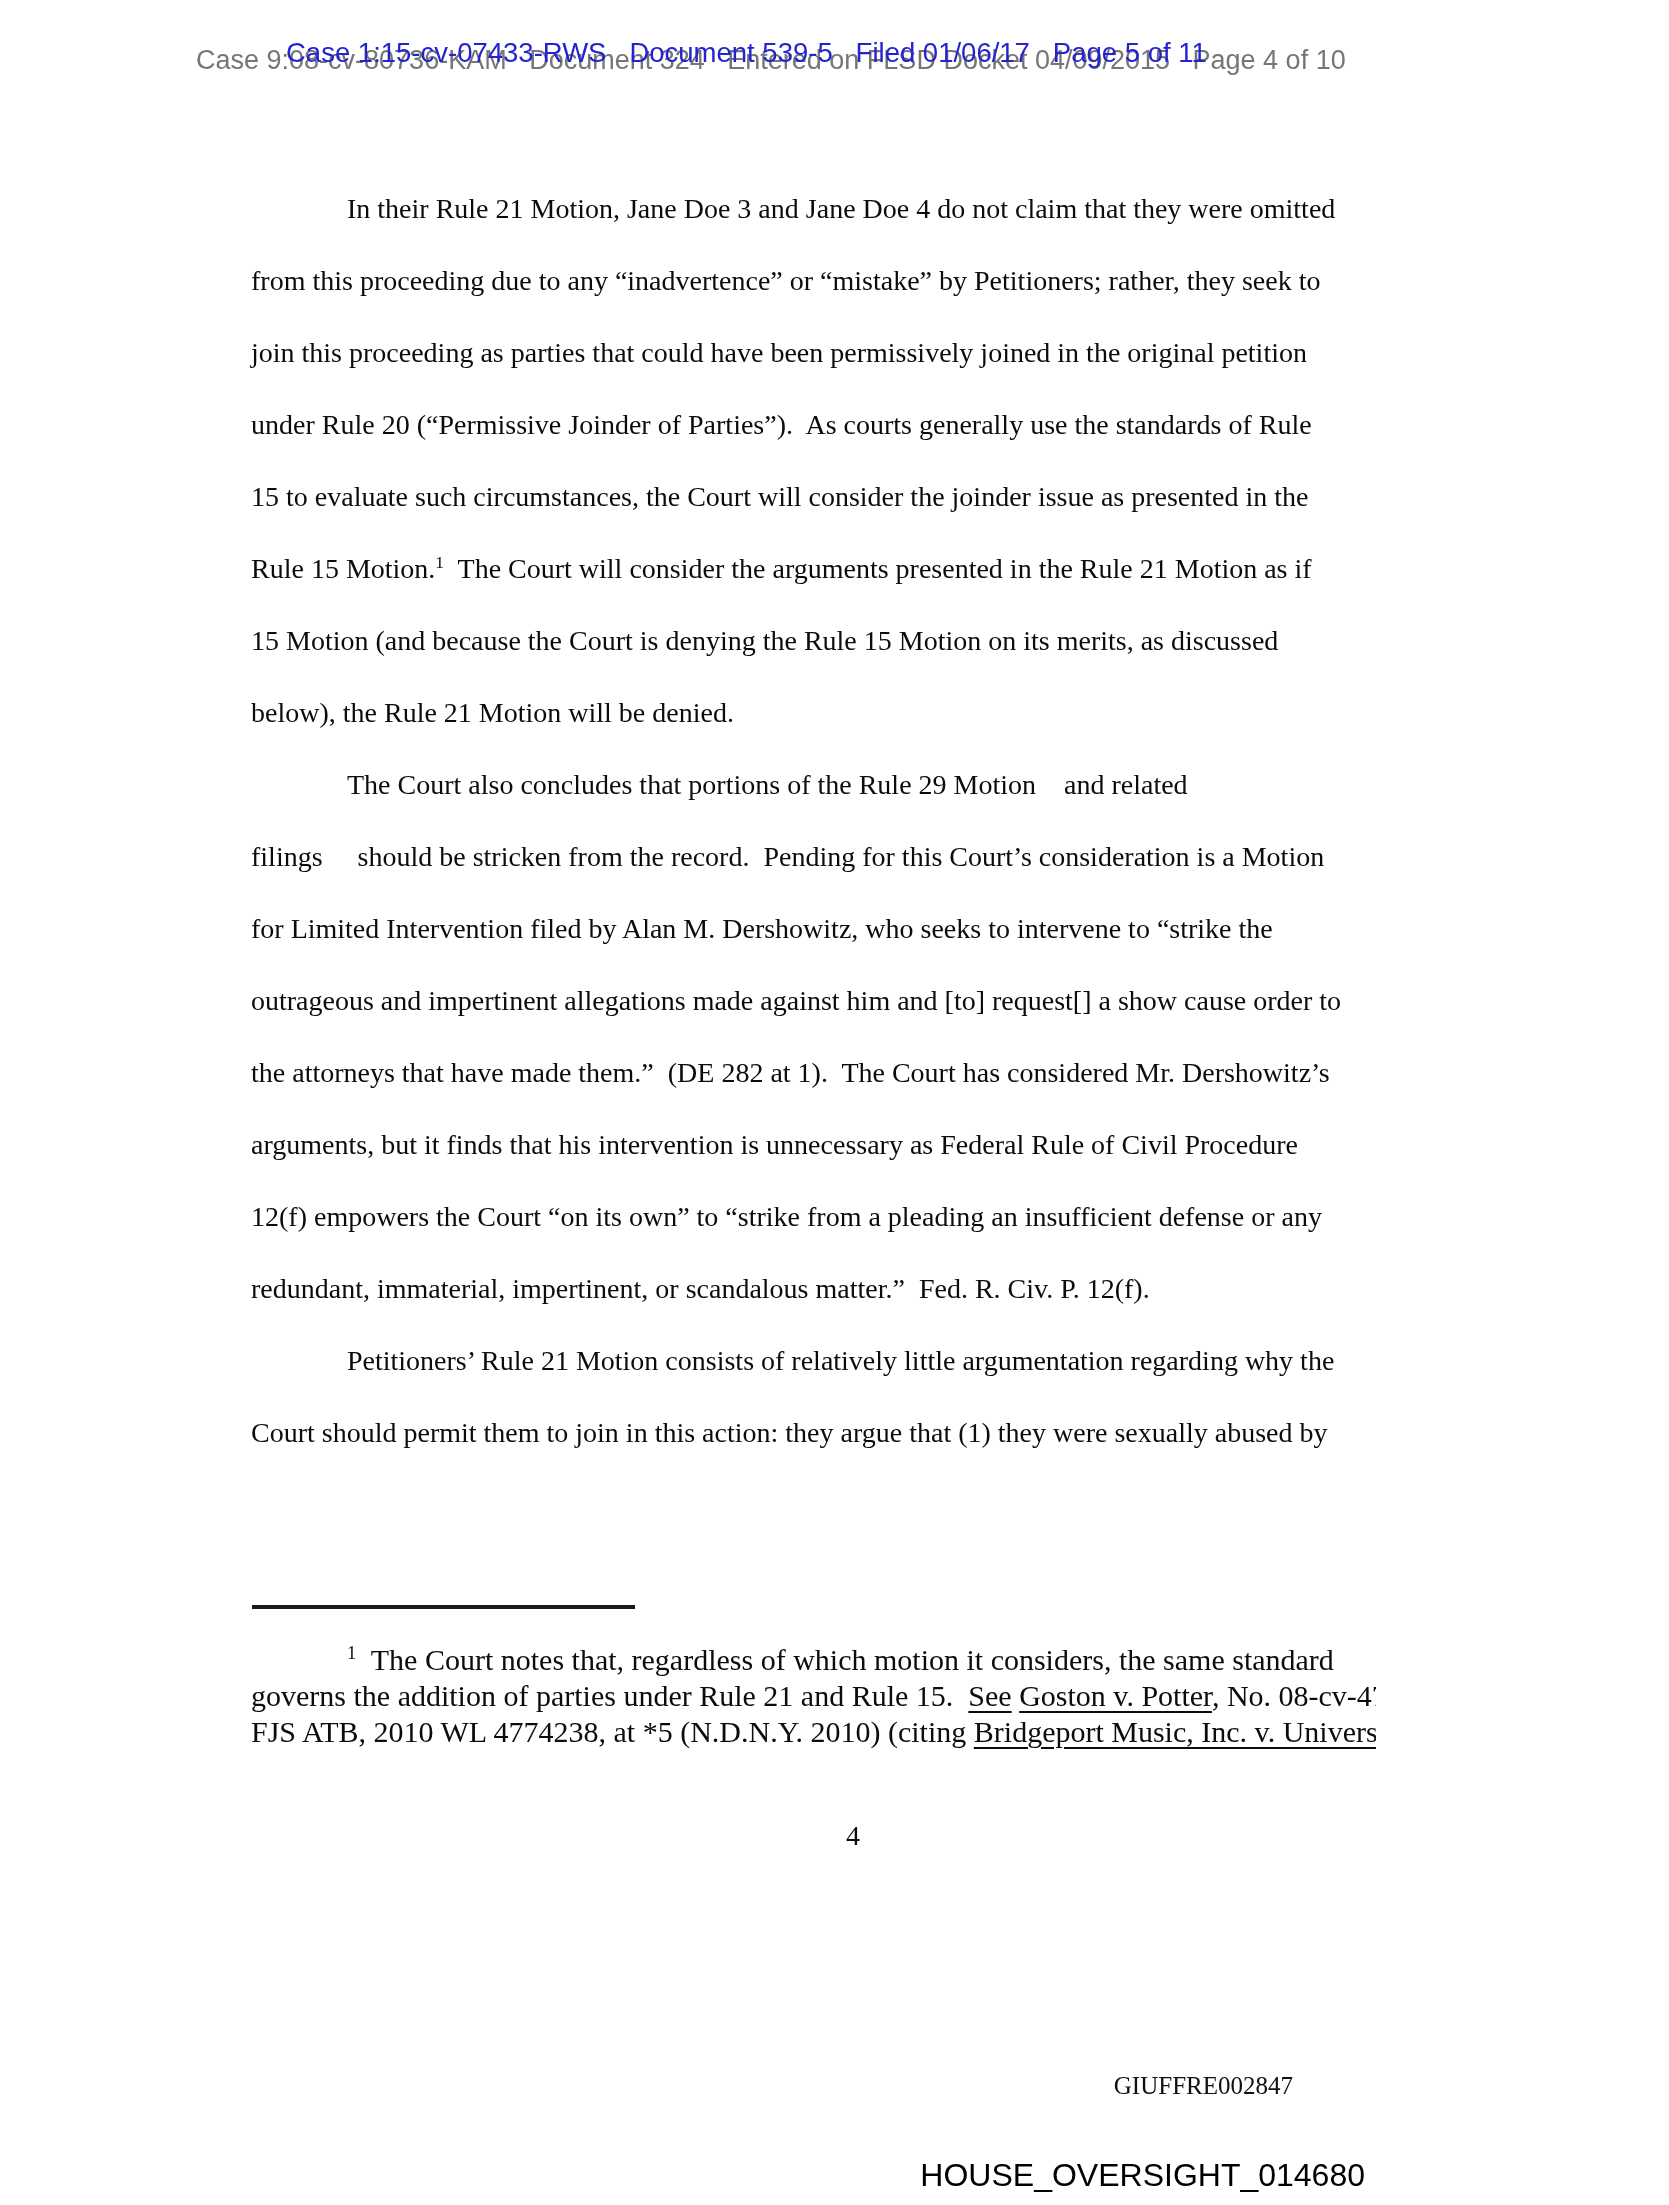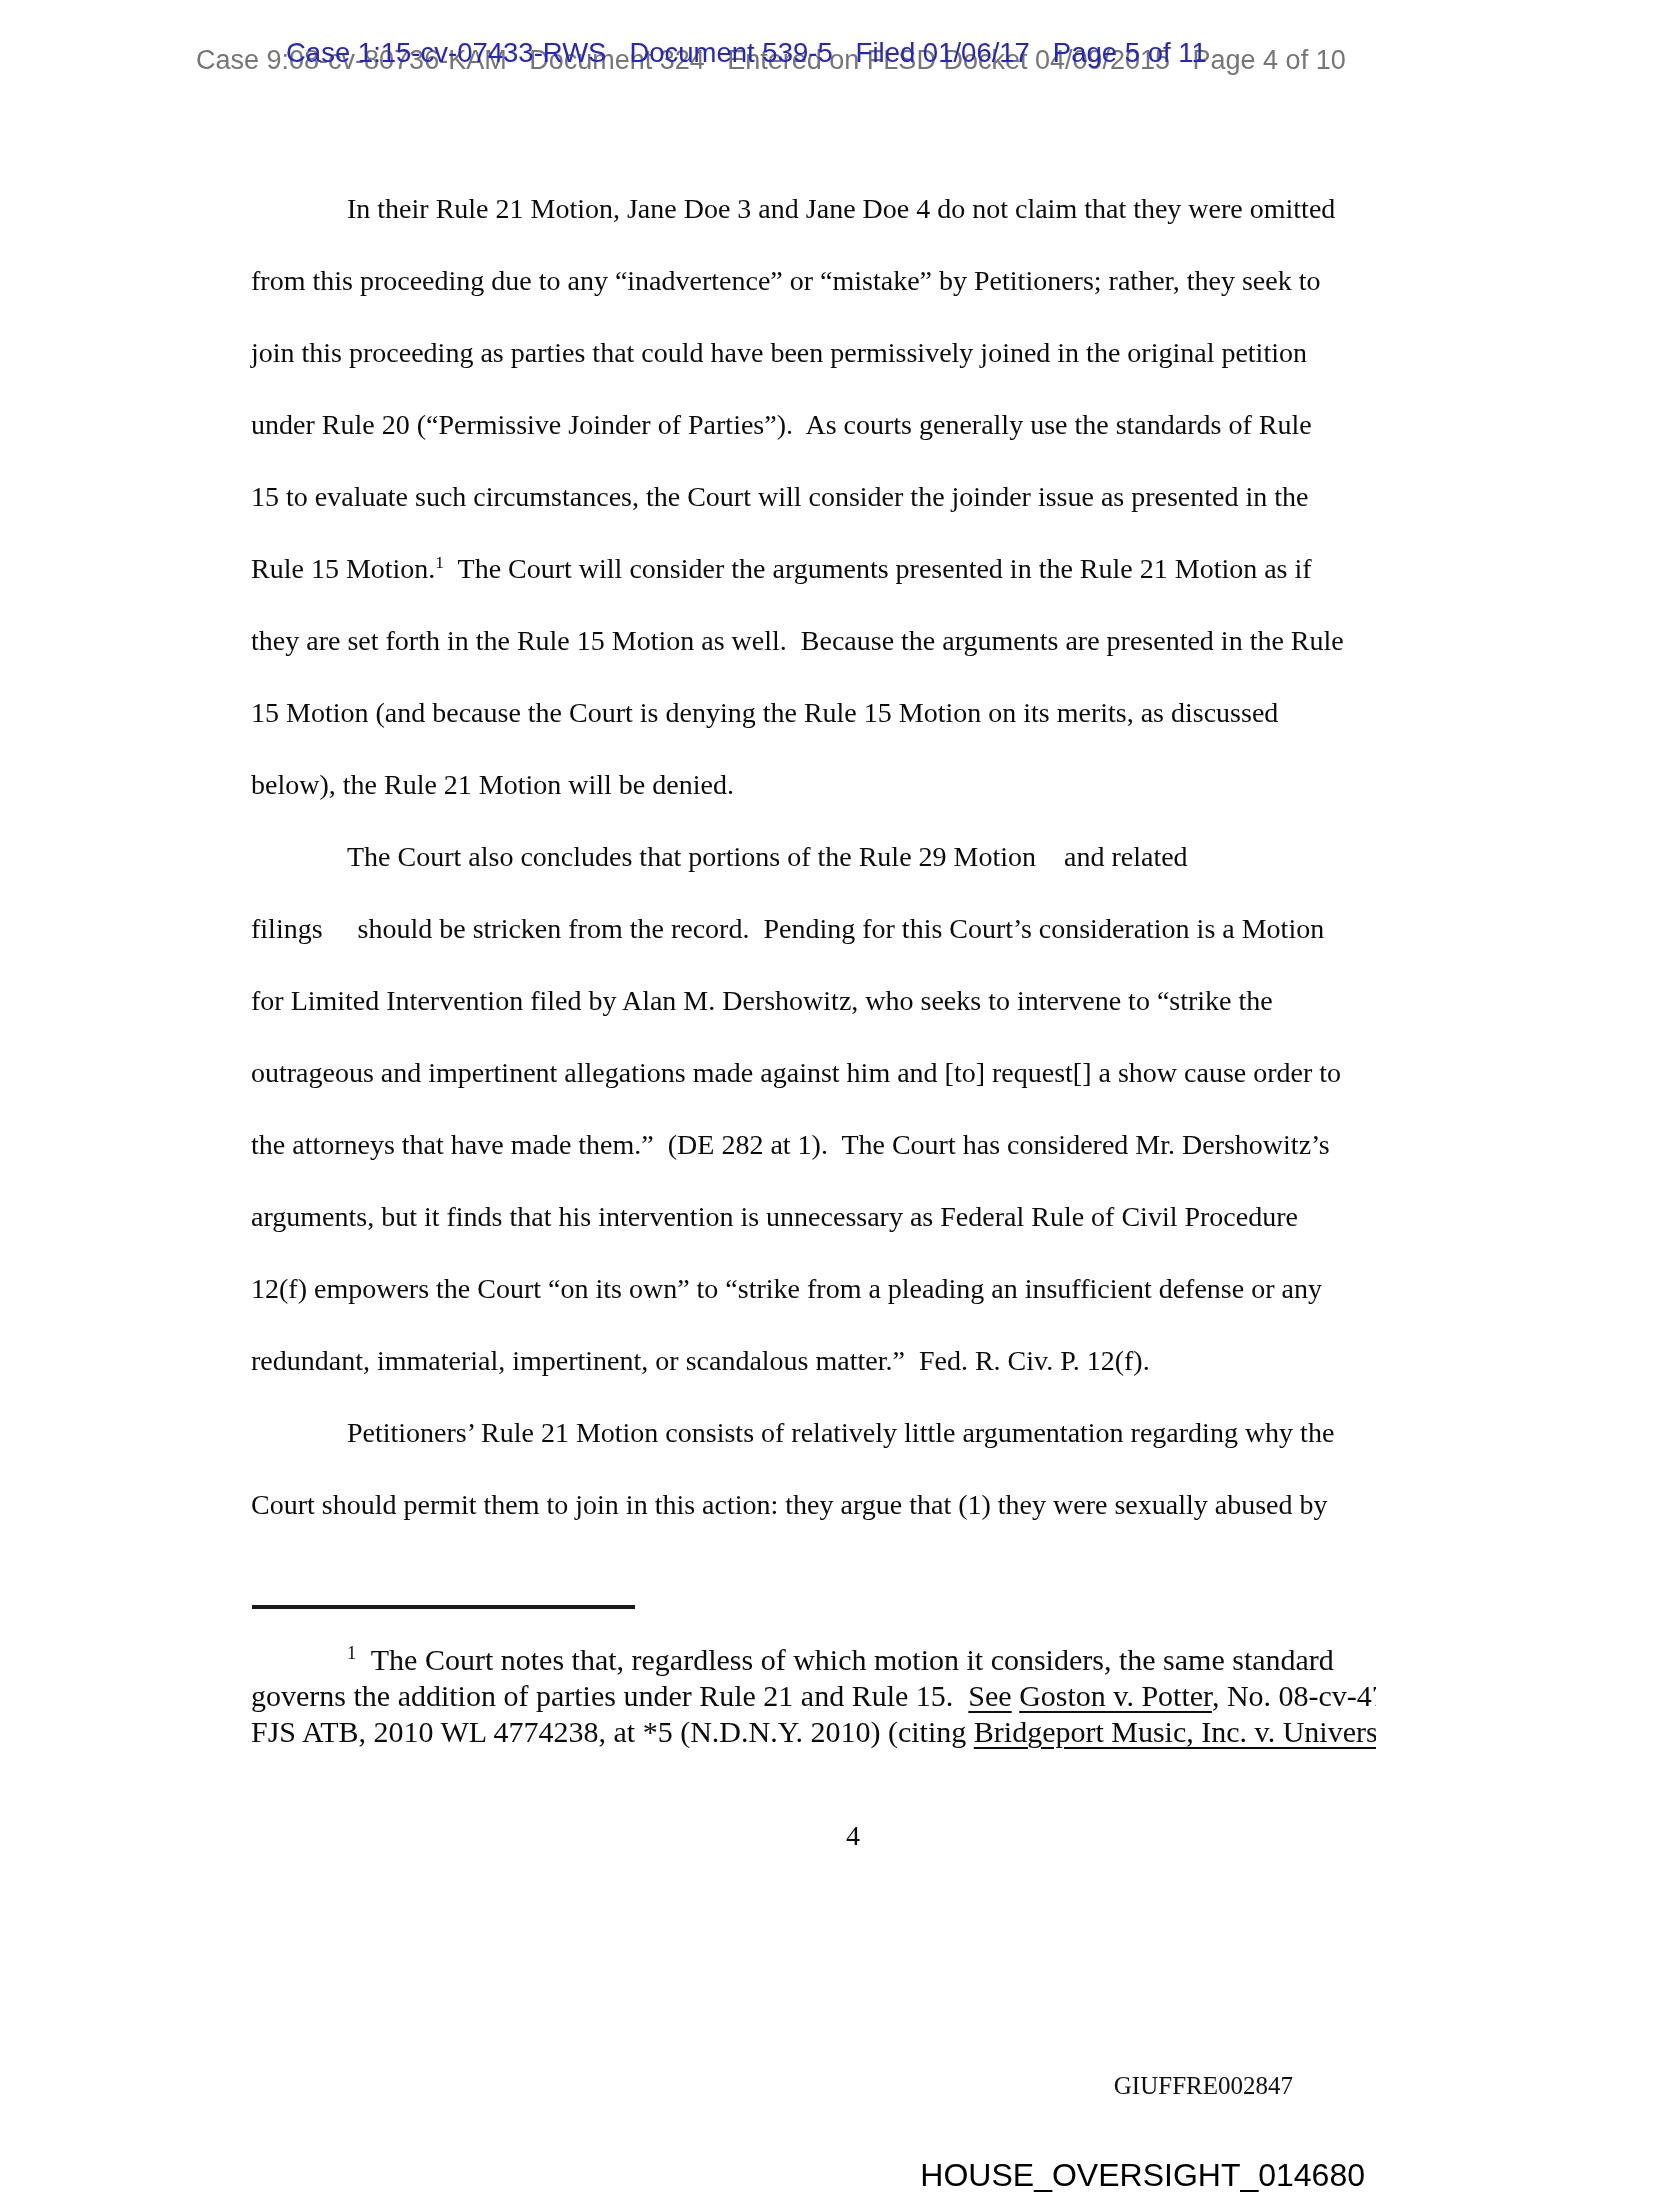--- a/index.html
+++ b/index.html
@@ -91,21 +91,20 @@
 
   <div class="stamp stamp-blue" style="color: rgb(35, 35, 207);">Case 1:15-cv-07433-RWS   Document 539-5   Filed 01/06/17   Page 5 of 11</div>
 
   <div class="body-lines">
       <div class="line indent"><span>In their Rule 21 Motion, Jane Doe 3 and Jane Doe 4 do not claim that they were omitted</span></div>
       <div class="line"><span>from this proceeding due to any “inadvertence” or “mistake” by Petitioners; rather, they seek to</span></div>
       <div class="line"><span>join this proceeding as parties that could have been permissively joined in the original petition</span></div>
       <div class="line"><span>under Rule 20 (“Permissive Joinder of Parties”).  As courts generally use the standards of Rule</span></div>
       <div class="line"><span>15 to evaluate such circumstances, the Court will consider the joinder issue as presented in the</span></div>
       <div class="line"><span>Rule 15 Motion.</span><sup>1</sup><span>  The Court will consider the arguments presented in the Rule 21 Motion as if</span></div>
-      <div class="line"><span>they are set forth in the Rule 15 Motion as well.  Because the arguments are presented in the Rule</span></div>
       <div class="line"><span>15 Motion (and because the Court is denying the Rule 15 Motion on its merits, as discussed</span></div>
       <div class="line"><span>below), the Rule 21 Motion will be denied.</span></div>
       <div class="line indent"><span>The Court also concludes that portions of the Rule 29 Motion    and related</span></div>
       <div class="line"><span>filings     should be stricken from the record.  Pending for this Court’s consideration is a Motion</span></div>
       <div class="line"><span>for Limited Intervention filed by Alan M. Dershowitz, who seeks to intervene to “strike the</span></div>
       <div class="line"><span>outrageous and impertinent allegations made against him and [to] request[] a show cause order to</span></div>
       <div class="line"><span>the attorneys that have made them.”  (DE 282 at 1).  The Court has considered Mr. Dershowitz’s</span></div>
       <div class="line"><span>arguments, but it finds that his intervention is unnecessary as Federal Rule of Civil Procedure</span></div>
       <div class="line"><span>12(f) empowers the Court “on its own” to “strike from a pleading an insufficient defense or any</span></div>
       <div class="line"><span>redundant, immaterial, impertinent, or scandalous matter.”  Fed. R. Civ. P. 12(f).</span></div>

